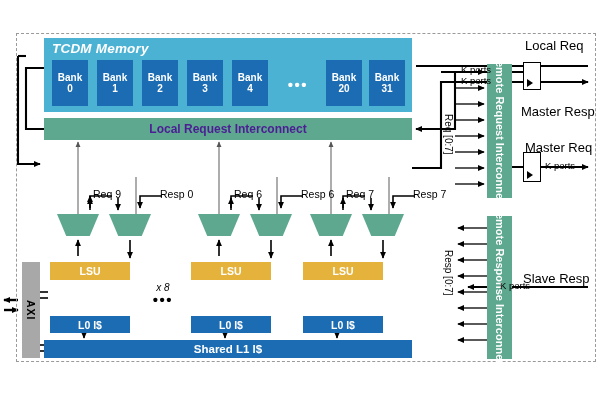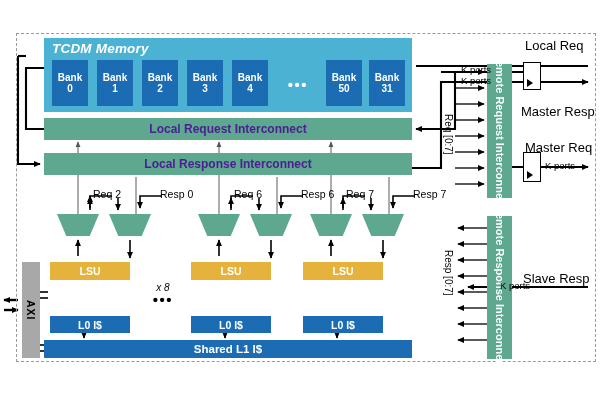--- a/index.html
+++ b/index.html
@@ -273,31 +273,30 @@
     <span>Bank</span>
     <span>3</span>
   </div>
   <div class="abs bank" style="left:232px;">
     <span>Bank</span>
     <span>4</span>
   </div>
   <div class="abs bank-dots" style="left:283px;">•••</div>
   <div class="abs bank" style="left:326px;">
     <span>Bank</span>
-    <span>50</span>
+    <span>20</span>
   </div>
   <div class="abs bank" style="left:369px;">
     <span>Bank</span>
     <span>31</span>
   </div>
 
   <div class="abs green-bar lri">Local Request Interconnect</div>
-  <div class="abs green-bar lresi">Local Response Interconnect</div>
-
-  <div class="abs rq-label" style="left:93px;">Req 2</div>
+
+  <div class="abs rq-label" style="left:93px;">Req 9</div>
   <div class="abs rq-label" style="left:160px;">Resp 0</div>
   <div class="abs rq-label" style="left:234px;">Req 6</div>
   <div class="abs rq-label" style="left:301px;">Resp 6</div>
   <div class="abs rq-label" style="left:346px;">Req 7</div>
   <div class="abs rq-label" style="left:413px;">Resp 7</div>
 
   <div class="abs trap down" style="left:57px;"></div>
   <div class="abs trap down" style="left:109px;"></div>
   <div class="abs trap down" style="left:198px;"></div>
   <div class="abs trap down" style="left:250px;"></div>

